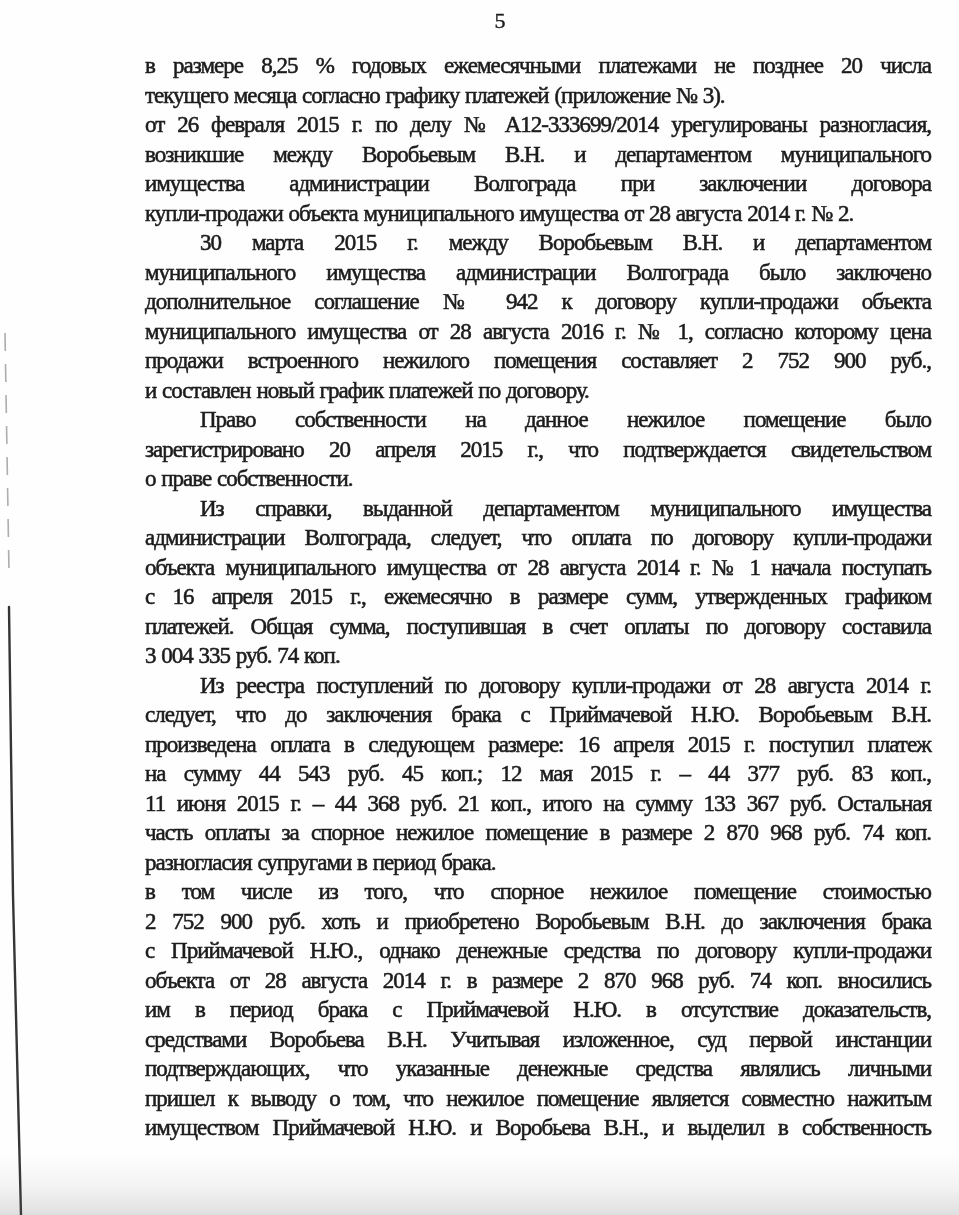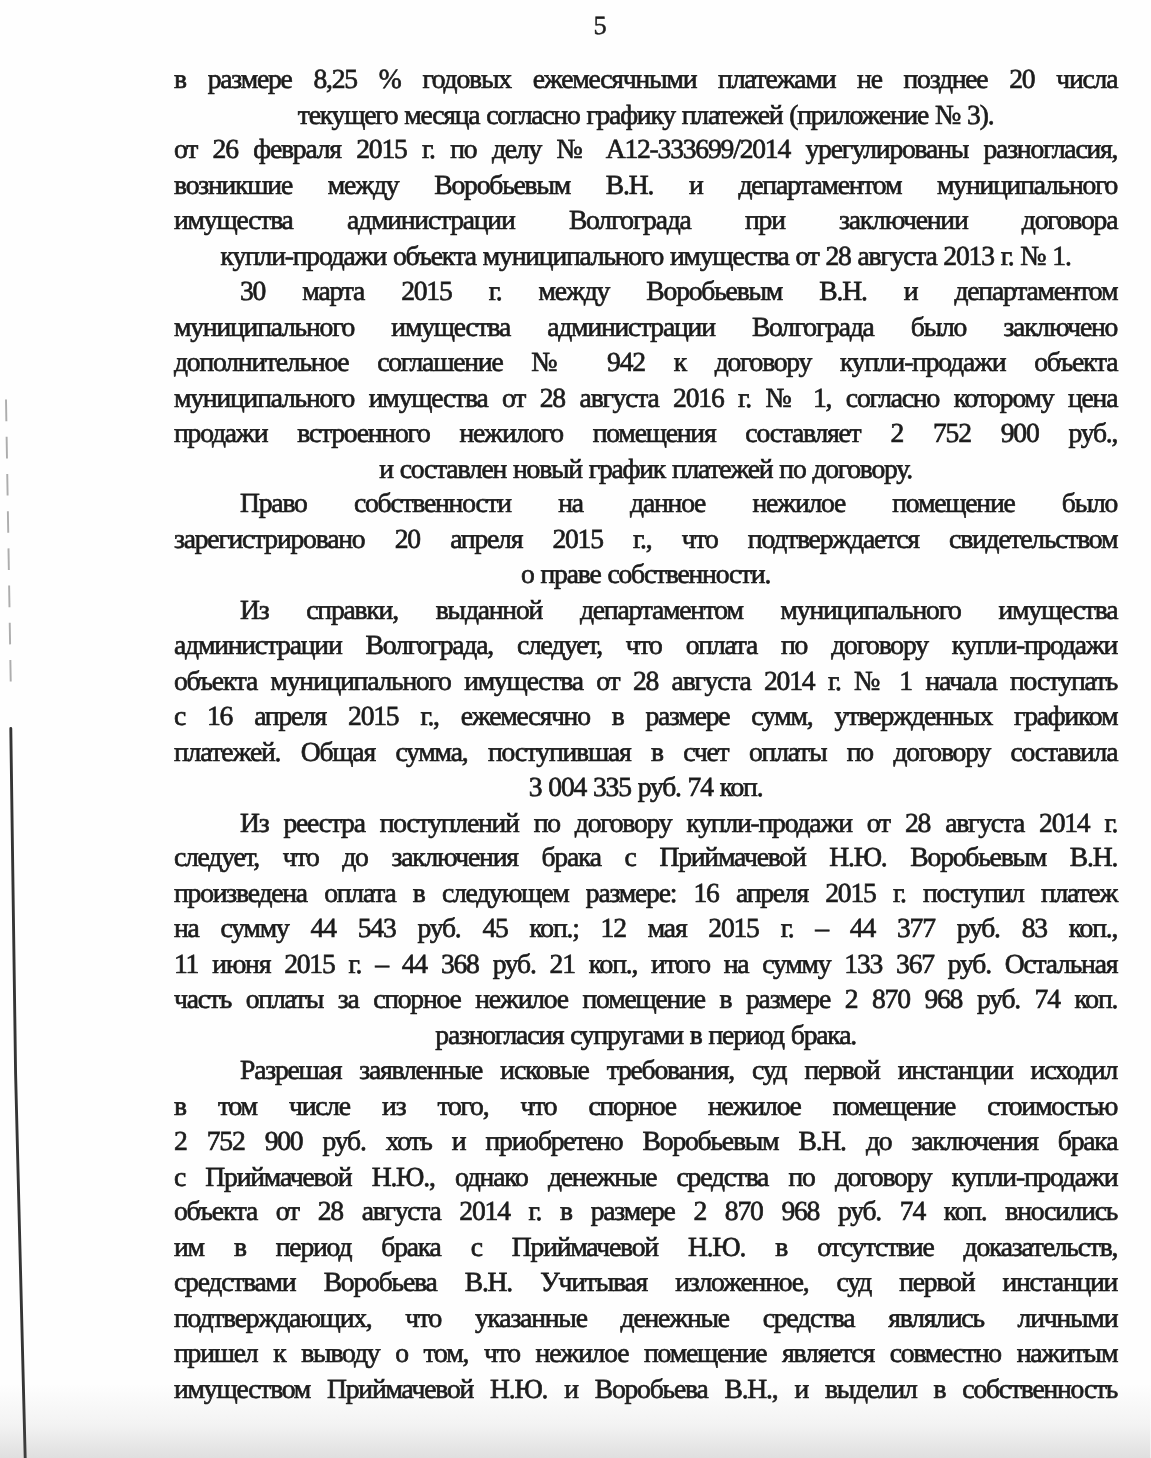--- a/index.html
+++ b/index.html
@@ -35,21 +35,21 @@
     letter-spacing: -1px;
     -webkit-text-stroke: 0.55px #1c1c1c;
     word-spacing: 1px;
     margin-left: 23px;
   }
   .para { margin: 0; padding: 0; }
   .ln { display: block; white-space: normal; }
   
   .jl { text-align: justify; text-align-last: justify; }
   
-  .ll { text-align: center; }
+  .ll { text-align: left; }
   
   .ind { text-indent: 55px; }
   .artifact {
     position: absolute;
     left: 0;
     top: 0;
     pointer-events: none;
   }
   .bottom-shade {
     position: absolute;
@@ -75,21 +75,21 @@
 
     <div class="para">
       <span class="ln jl">в размере 8,25 % годовых ежемесячными платежами не позднее 20 числа</span>
       <span class="ln ll">текущего месяца согласно графику платежей (приложение № 3).</span>
     </div>
 
     <div class="para">
       <span class="ln jl">от 26 февраля 2015 г. по делу № А12-333699/2014 урегулированы разногласия,</span>
       <span class="ln jl">возникшие между Воробьевым В.Н. и департаментом муниципального</span>
       <span class="ln jl">имущества администрации Волгограда при заключении договора</span>
-      <span class="ln ll">купли-продажи объекта муниципального имущества от 28 августа 2013 г. № 1.</span>
+      <span class="ln ll">купли-продажи объекта муниципального имущества от 28 августа 2014 г. № 2.</span>
     </div>
 
     <div class="para">
       <span class="ln jl ind">30 марта 2015 г. между Воробьевым В.Н. и департаментом</span>
       <span class="ln jl">муниципального имущества администрации Волгограда было заключено</span>
       <span class="ln jl">дополнительное соглашение № 942 к договору купли-продажи объекта</span>
       <span class="ln jl">муниципального имущества от 28 августа 2016 г. № 1, согласно которому цена</span>
       <span class="ln jl">продажи встроенного нежилого помещения составляет 2 752 900 руб.,</span>
       <span class="ln ll">и составлен новый график платежей по договору.</span>
     </div>
@@ -113,21 +113,20 @@
       <span class="ln jl ind">Из реестра поступлений по договору купли-продажи от 28 августа 2014 г.</span>
       <span class="ln jl">следует, что до заключения брака с Приймачевой Н.Ю. Воробьевым В.Н.</span>
       <span class="ln jl">произведена оплата в следующем размере: 16 апреля 2015 г. поступил платеж</span>
       <span class="ln jl">на сумму 44 543 руб. 45 коп.; 12 мая 2015 г. – 44 377 руб. 83 коп.,</span>
       <span class="ln jl">11 июня 2015 г. – 44 368 руб. 21 коп., итого на сумму 133 367 руб. Остальная</span>
       <span class="ln jl">часть оплаты за спорное нежилое помещение в размере 2 870 968 руб. 74 коп.</span>
       <span class="ln ll">разногласия супругами в период брака.</span>
     </div>
 
     <div class="para">
-      <span class="ln jl ind">Разрешая заявленные исковые требования, суд первой инстанции исходил</span>
       <span class="ln jl">в том числе из того, что спорное нежилое помещение стоимостью</span>
       <span class="ln jl">2 752 900 руб. хоть и приобретено Воробьевым В.Н. до заключения брака</span>
       <span class="ln jl">с Приймачевой Н.Ю., однако денежные средства по договору купли-продажи</span>
       <span class="ln jl">объекта от 28 августа 2014 г. в размере 2 870 968 руб. 74 коп. вносились</span>
       <span class="ln jl">им в период брака с Приймачевой Н.Ю. в отсутствие доказательств,</span>
       <span class="ln jl">средствами Воробьева В.Н. Учитывая изложенное, суд первой инстанции</span>
       <span class="ln jl">подтверждающих, что указанные денежные средства являлись личными</span>
       <span class="ln jl">пришел к выводу о том, что нежилое помещение является совместно нажитым</span>
       <span class="ln jl">имуществом Приймачевой Н.Ю. и Воробьева В.Н., и выделил в собственность</span>
     </div>

